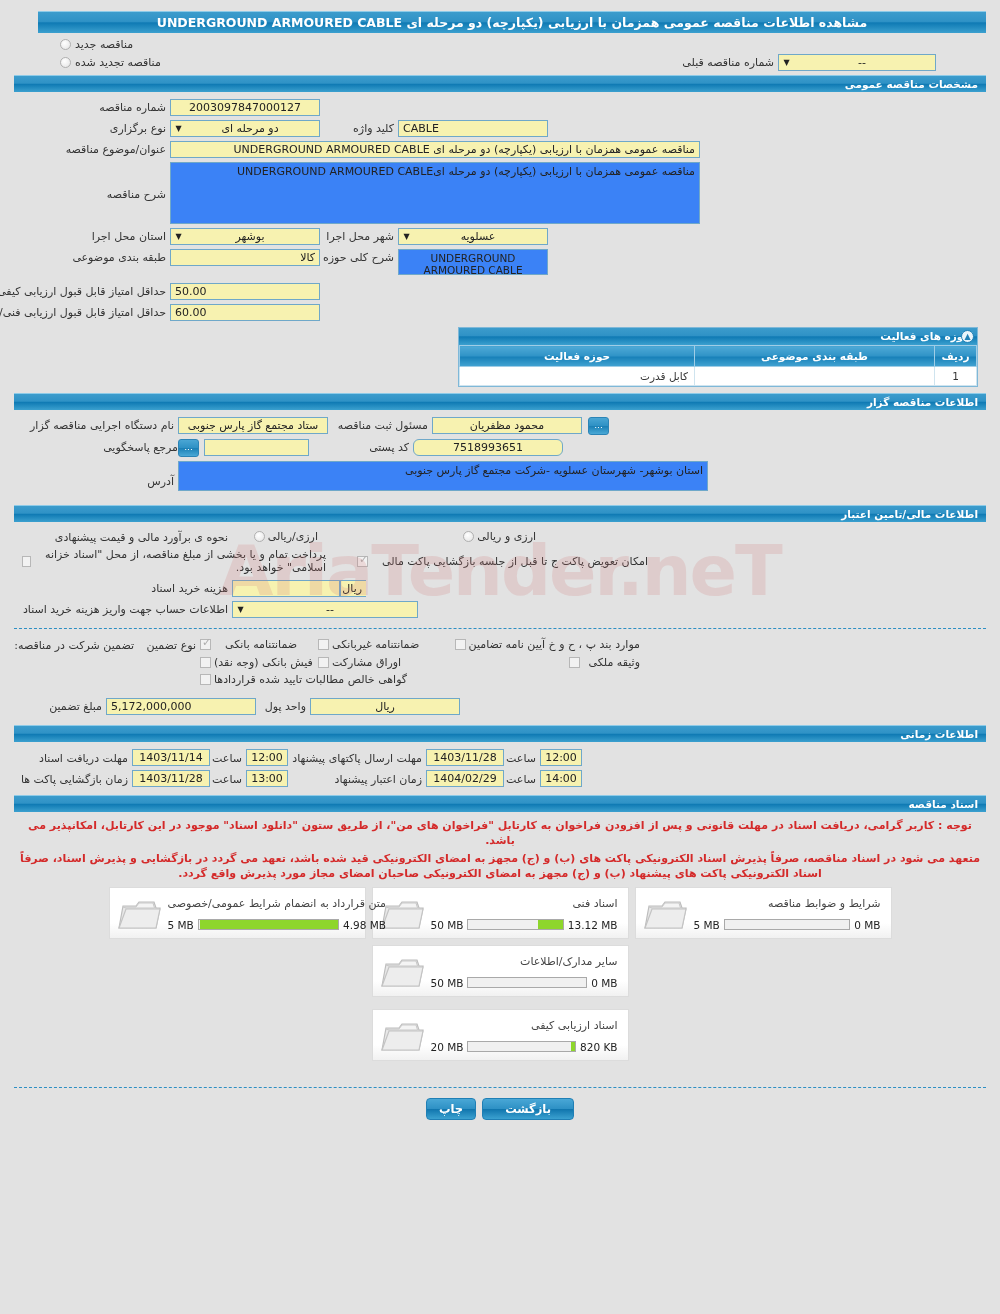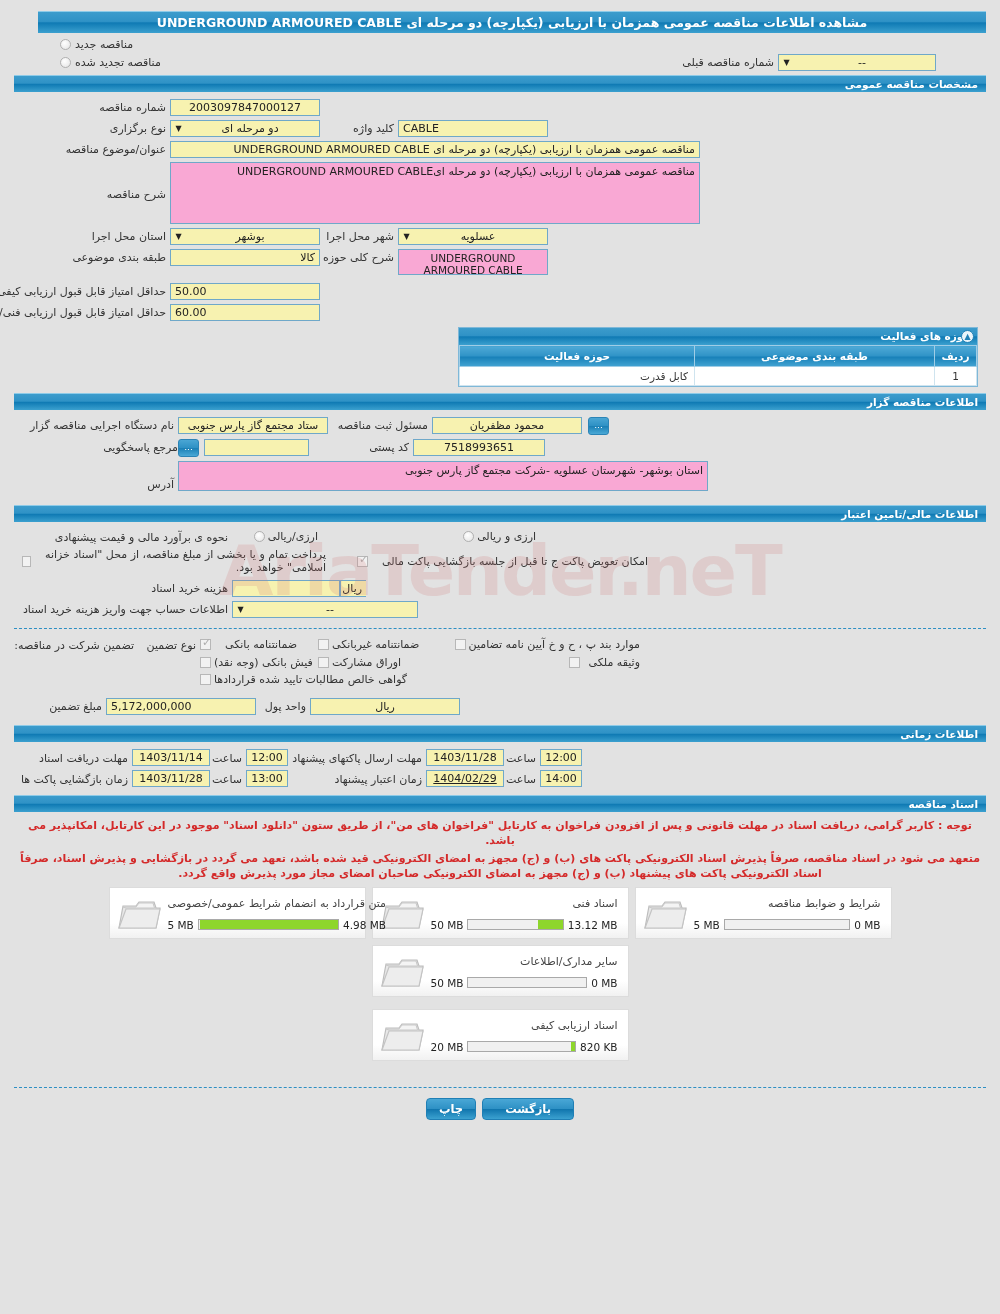--- a/index.html
+++ b/index.html
@@ -66,21 +66,21 @@
     padding: 0 4px 0 14px;
     text-align: center; position: relative;
     white-space: nowrap; overflow: hidden;
   }
   .sel .arrow {
     position: absolute; left: 2px; top: 1px;
     width: 11px; height: 13px;
     font-size: 8px; line-height: 13px; text-align: center; color: #222;
   }
   .ta {
-    background: #f9a8d4;
+    background: #3b82f6;
     border: 1px solid #6fa8c9;
     font-size: 11px; color: #222;
     padding: 2px 4px; text-align: right;
     overflow: hidden;
   }
 
   
   .radio {
     display: inline-block; width: 11px; height: 11px;
     border-radius: 50%;
@@ -342,31 +342,31 @@
         <div class="fld" style="width:150px;text-align:center;">محمود مظفریان</div>
         <div class="lbl" style="width:104px;">مسئول ثبت مناقصه</div>
         <div class="fld" style="width:150px;text-align:center;">ستاد مجتمع گاز پارس جنوبی</div>
         <div class="lbl" style="width:156px;">نام دستگاه اجرایی مناقصه گزار</div>
       </div>
     </div>
 
     <div class="row" style="justify-content:flex-start;margin-top:4px;">
       <div style="width:100%;display:flex;align-items:flex-start;">
         <div style="flex:1;"></div>
-        <div class="fld num" style="width:132px;text-align:center;">7518993651</div>
+        <div class="fld num" style="width:150px;text-align:center;border-radius:6px;">7518993651</div>
         <div class="lbl" style="width:104px;">کد پستی</div>
         <div class="fld" style="width:105px;"></div>
         <div style="width:5px;"></div>
         <div class="dots">...</div>
         <div class="lbl" style="width:156px;text-align:right;padding-right:0;">مرجع پاسخگویی</div>
       </div>
     </div>
 
     <div class="row" style="justify-content:flex-start;margin-top:4px;">
-      <div style="width:100%;display:flex;align-items:flex-end;">
+      <div style="width:100%;display:flex;align-items:center;">
         <div style="flex:1;"></div>
         <div class="ta" style="width:530px;height:30px;">استان بوشهر- شهرستان عسلویه -شرکت مجتمع گاز پارس جنوبی</div>
         <div class="lbl" style="width:156px;padding-top:10px;">آدرس</div>
       </div>
     </div>
   </div>
 
   <div class="bar" style="margin-top:4px;">اطلاعات مالی/تامین اعتبار</div>
 
   <div class="pad" style="padding-top:7px;">
@@ -503,21 +503,21 @@
         <div class="fld cen" style="width:78px;">1403/11/14</div>
         <div class="lbl" style="width:110px;">مهلت دریافت اسناد</div>
       </div>
     </div>
 
     <div class="row" style="justify-content:flex-start;align-items:center;margin-top:3px;">
       <div style="width:100%;display:flex;align-items:center;">
         <div style="flex:1;"></div>
         <div class="fld cen" style="width:42px;">14:00</div>
         <div class="lbl" style="width:36px;">ساعت</div>
-        <div class="fld cen" style="width:78px;text-decoration:underline;">1404/02/29</div>
+        <div class="fld cen" style="width:78px;">1404/02/29</div>
         <div class="lbl" style="width:138px;">زمان اعتبار پیشنهاد</div>
         <div class="fld cen" style="width:42px;">13:00</div>
         <div class="lbl" style="width:36px;">ساعت</div>
         <div class="fld cen" style="width:78px;">1403/11/28</div>
         <div class="lbl" style="width:110px;">زمان بازگشایی پاکت ها</div>
       </div>
     </div>
   </div>
 
   <div class="bar">اسناد مناقصه</div>

